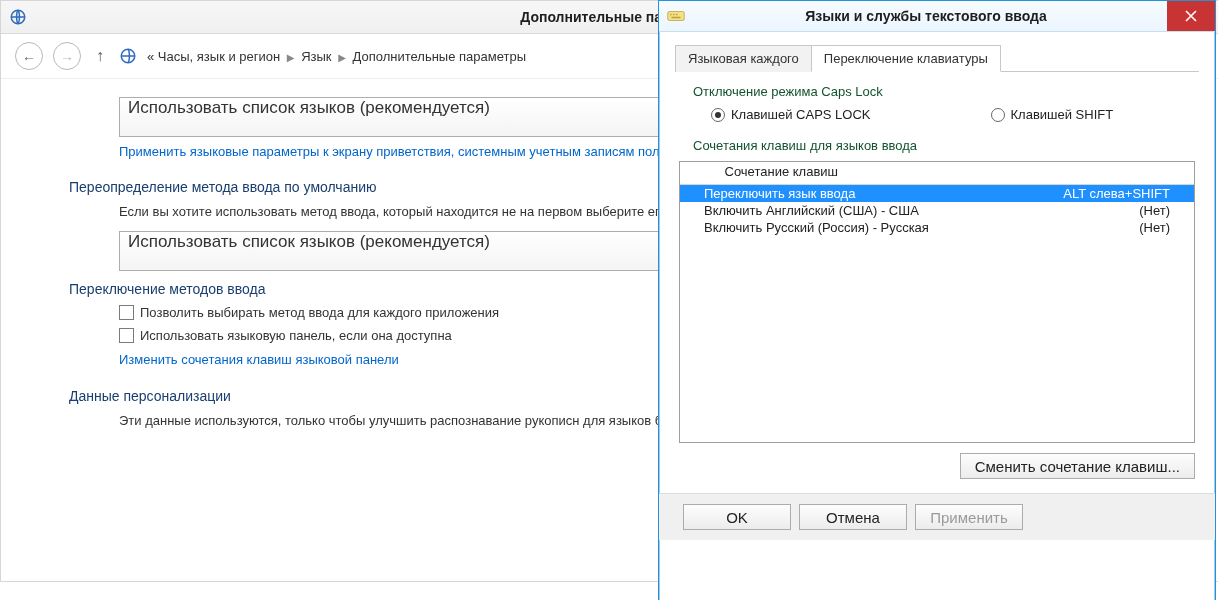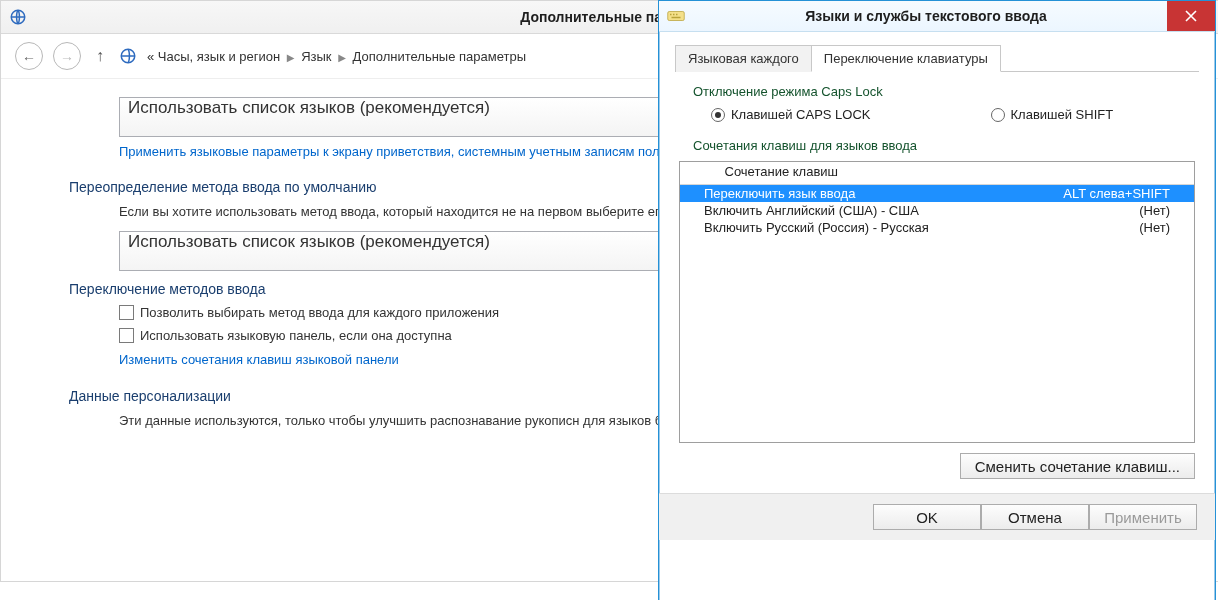--- a/index.html
+++ b/index.html
@@ -38,21 +38,21 @@
 .listhdr{height:22px;display:flex;border-bottom:1px solid #d6d6d6;font-size:13px;color:#222;background:#fff}
 .listhdr .c1{flex:1;padding:2px 8px}
 .listhdr .c2{width:150px;padding:2px 8px;text-align:right}
 .lrow{display:flex;font-size:13px;padding:1px 24px}
 .lrow .c1{flex:1}
 .lrow .c2{width:150px;text-align:right}
 .lrow.sel{background:#1e90ff;color:#fff}
 .btn{height:24px;padding:0 14px;border:1px solid #acacac;background:linear-gradient(#fdfdfd,#ececec);font-size:15px;color:#222;display:inline-flex;align-items:center;justify-content:center}
 .btn.disabled{color:#9a9a9a}
 .change-row{display:flex;justify-content:flex-end;margin:0 4px 14px 0}
-.dlg-footer{border-top:1px solid #dcdcdc;padding:10px 18px;display:flex;justify-content:flex-end;gap:0;background:#f0f0f0}
+.dlg-footer{border-top:1px solid #dcdcdc;padding:10px 24px;display:flex;gap:8px;background:#f0f0f0}
 .kb-ico{width:18px;height:14px}
 </style>
 </head>
 <body>
 
 <div class="cp-window">
   <div class="cp-titlebar">
     <svg class="globe-ico" viewBox="0 0 24 24" fill="none" stroke="currentColor" stroke-width="2">
         <circle cx="12" cy="12" r="9"></circle>
         <path d="M3 12h18M12 3c2.5 3 2.5 15 0 18M12 3c-2.5 3-2.5 15 0 18"></path>

